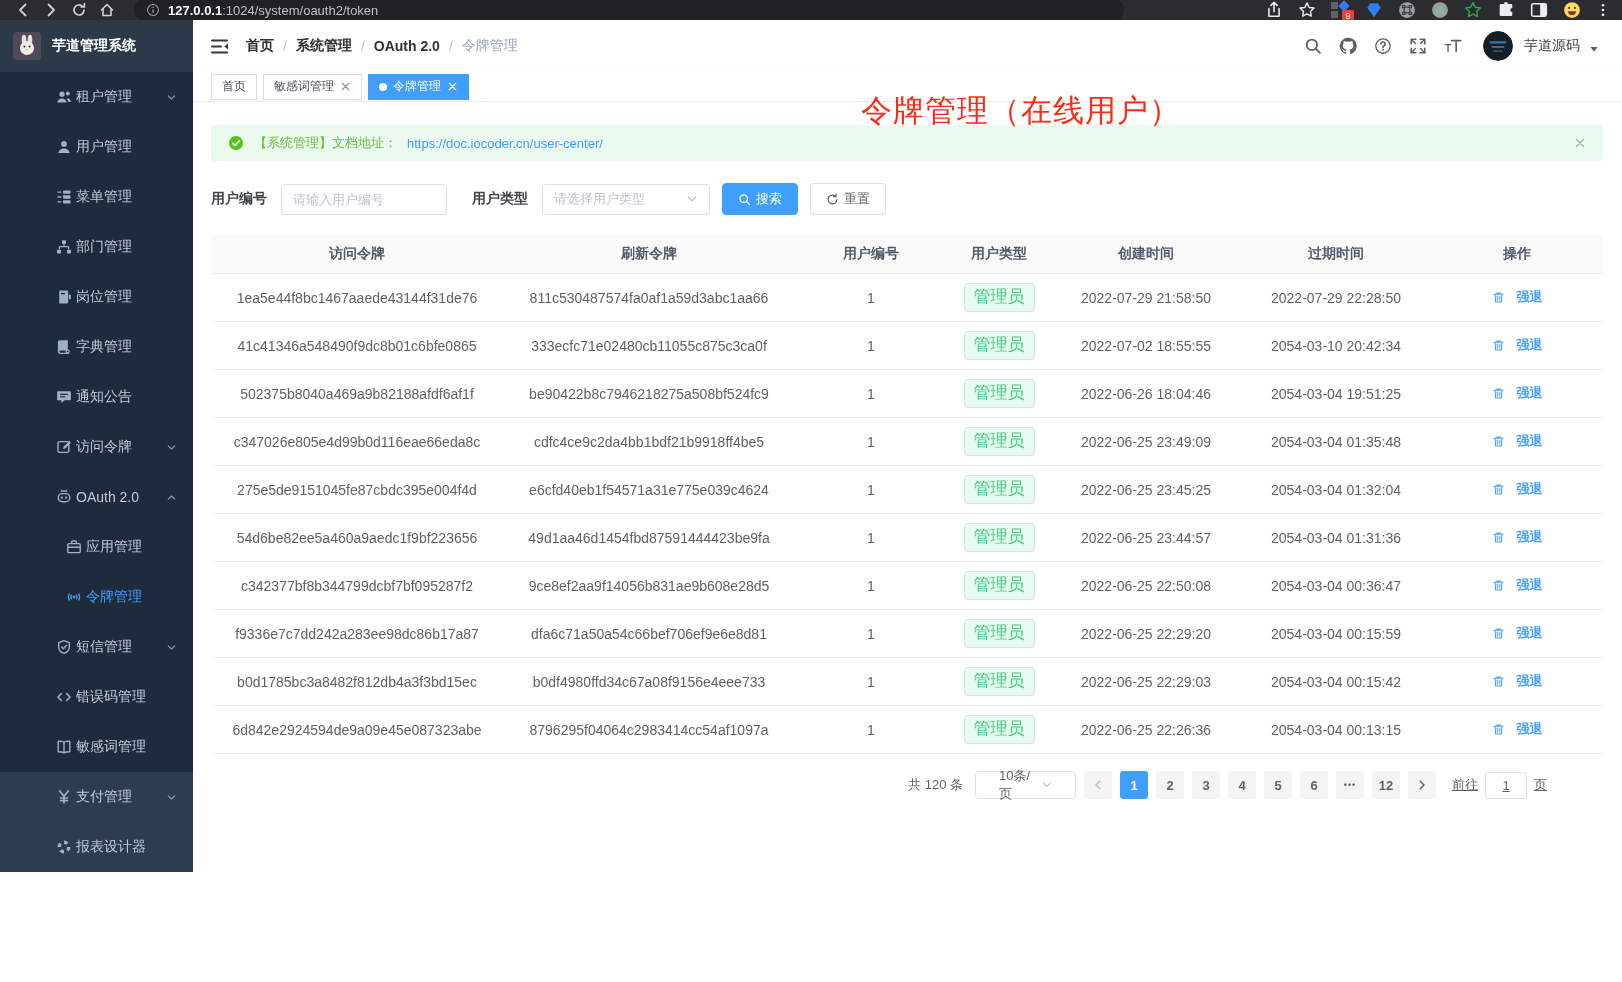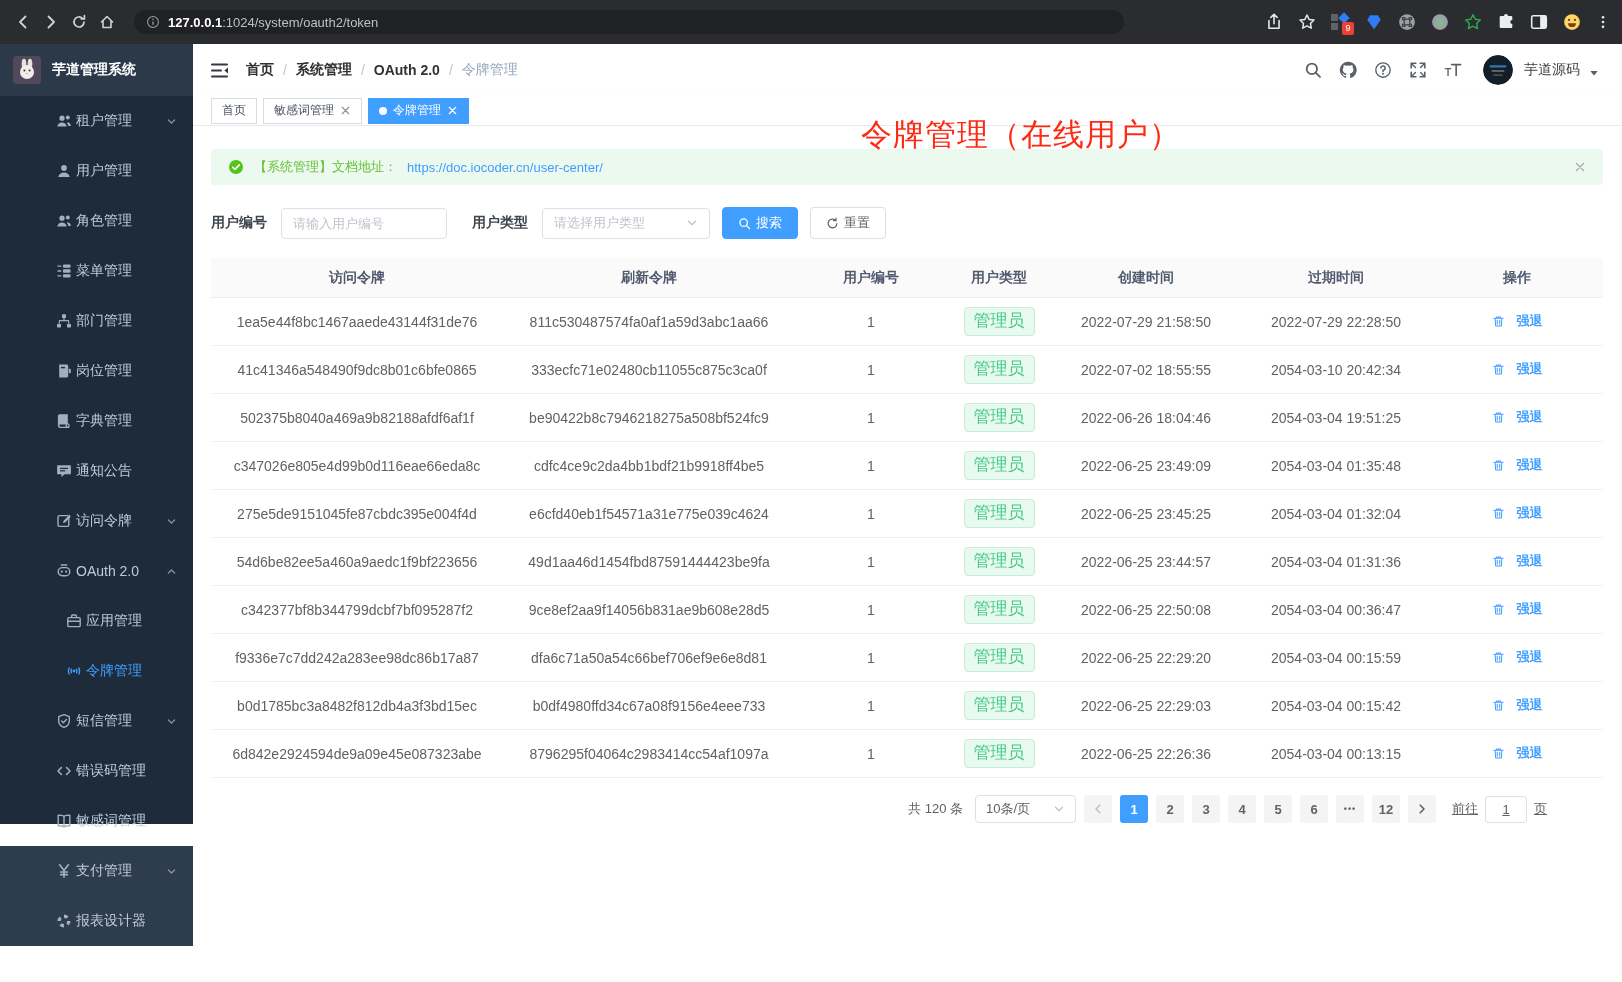--- a/index.html
+++ b/index.html
@@ -5,21 +5,21 @@
   * { box-sizing: border-box; }
   html,body { margin:0; padding:0; }
   body {
     width:1622px; height:982px; overflow:hidden; position:relative;
     font-family:"Liberation Sans","DejaVu Sans",sans-serif;
     background:#fff; -webkit-font-smoothing:antialiased;
   }
   [data-icon] svg, [data-icon-item] svg { width:100%; height:100%; display:block; }
 
   
-  .browser-bar { height:44px; background:var(--chrome-bg); display:flex; align-items:center; padding:0 12px; gap:6px; }
+  .browser-bar { height:20px; background:var(--chrome-bg); display:flex; align-items:center; padding:0 12px; gap:6px; }
   .nav-ic { width:22px; height:22px; padding:3px; color:#cfd1d4; cursor:pointer; }
   .url-pill { width:990px; height:24px; margin-left:10px; background:var(--chrome-pill); border-radius:12px;
     display:flex; align-items:center; padding:0 12px; gap:8px; }
   .url-info { width:14px; height:14px; color:#9aa0a6; }
   .url-text { font-size:13px; color:#e8eaed; white-space:nowrap; }
   .url-text .host { font-weight:bold; color:#ffffff; }
   .url-text .path { color:#bdc1c6; }
   .browser-right { margin-left:auto; display:flex; align-items:center; gap:15px; }
   .br-ic { width:18px; height:18px; color:#e8eaed; cursor:pointer; }
   .ext-grid { position:relative; width:19px; height:19px; }
@@ -108,21 +108,21 @@
   .tag-success { display:inline-block; padding:4px 9px; border-radius:4px; background:var(--tag-bg);
     border:1px solid var(--tag-border); color:var(--tag-text); font-size:17px; line-height:1.1; }
   .op-link { color:var(--accent); font-size:13px; display:inline-flex; align-items:center; gap:12px; cursor:pointer;font-weight:bold; }
   .op-ic { width:13px; height:13px; }
 
   
   .pagination { margin-top:17px; display:flex; align-items:center; justify-content:flex-end; gap:8px;
     padding-right:56px; font-size:13px; color:var(--text-regular); }
   .p-total { margin-right:4px; }
   .p-size { width:101px; height:28px; border:1px solid #dcdfe6; border-radius:4px; display:flex; align-items:center;
-    justify-content:space-between; padding:0 10px; cursor:pointer; color:var(--text-regular); }
+    justify-content:space-between; padding:0 23px; cursor:pointer; color:var(--text-regular); }
   .p-btn { min-width:28px; height:28px; border-radius:3px; background:#f4f4f5; display:flex; align-items:center;
     justify-content:center; font-weight:bold; color:var(--text-regular); cursor:pointer; padding:0 6px; }
   .p-btn.active { background:var(--accent); color:#fff; }
   .p-btn.ellipsis { font-size:9px; letter-spacing:1px; }
   .p-arrow { width:12px; height:12px; }
   .p-prev { color:#c0c4cc; }
   .p-goto { margin-left:8px; display:flex; align-items:center; gap:7px;text-decoration:underline; }
   .goto-input { width:42px; height:27px; border:1px solid #dcdfe6; border-radius:3px; text-align:center; font-size:13px;
     color:var(--text-regular); outline:none; font-family:inherit; }
 
@@ -276,32 +276,20 @@
               <circle cx="8" cy="5" r="2.9"></circle>
               <path d="M2.3 14c.5-3.1 2.9-4.6 5.7-4.6s5.2 1.5 5.7 4.6z"></path>
             </svg>
           </span>
           <span class="mi-label">用户管理</span>
 
         </div>
         <div class="menu-item">
           <span class="mi-icon" data-icon-item="icon">
             <svg viewBox="0 0 16 16" fill="currentColor">
-              <circle cx="6" cy="5.2" r="2.6"></circle>
-              <path d="M1.3 13.5c.4-2.7 2.4-4 4.7-4s4.3 1.3 4.7 4z"></path>
-              <circle cx="11.8" cy="4.6" r="2"></circle>
-              <path d="M12 9.3c1.7.4 2.6 1.7 2.9 3.6h-2.5a6.3 6.3 0 0 0-1.6-2.9z"></path>
-            </svg>
-          </span>
-          <span class="mi-label">角色管理</span>
-
-        </div>
-        <div class="menu-item">
-          <span class="mi-icon" data-icon-item="icon">
-            <svg viewBox="0 0 16 16" fill="currentColor">
               <rect x="7" y="1.4" width="7.5" height="3.4" rx=".8"></rect>
               <rect x="7" y="6.3" width="7.5" height="3.4" rx=".8"></rect>
               <rect x="7" y="11.2" width="7.5" height="3.4" rx=".8"></rect>
               <path d="M1.5 2.4h3.8v1.4H1.5z M1.5 7.3h3.8v1.4H1.5z M1.5 12.2h3.8v1.4H1.5z"></path>
             </svg>
           </span>
           <span class="mi-label">菜单管理</span>
 
         </div>
         <div class="menu-item">

